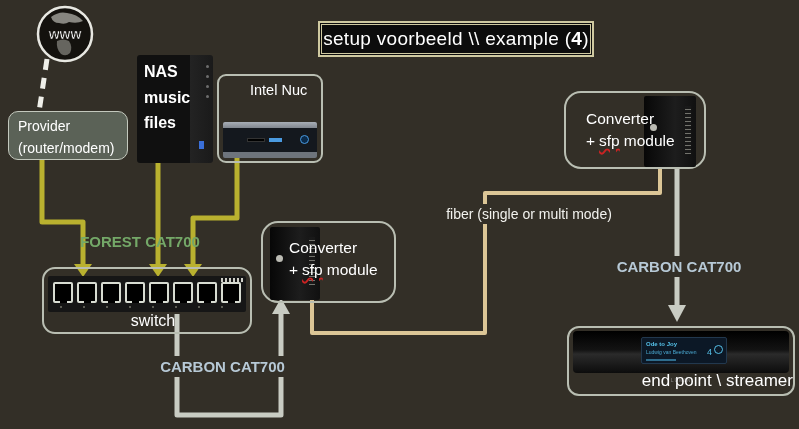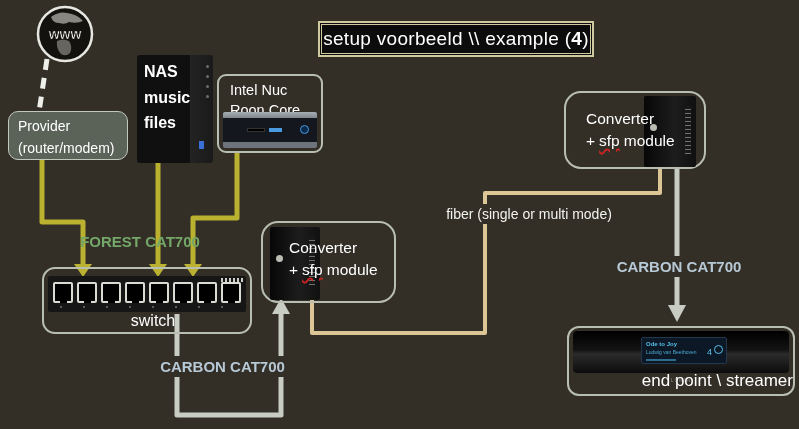--- a/index.html
+++ b/index.html
@@ -28,22 +28,22 @@
     border:1.5px solid #c3c8bd;border-radius:10px;color:#fff;font-size:14px;
     line-height:1.55;padding:4px 16px 0 9px;}
 
   .nas{left:137px;top:55px;width:76px;height:108px;background:linear-gradient(90deg,#101010 70%,#232323 70%,#1a1a1a);
     border-radius:3px;color:#fff;}
   .nas .txt{position:absolute;left:7px;top:4px;font-size:16px;font-weight:600;line-height:1.6;}
   .nas .leds{position:absolute;right:4px;top:10px;display:flex;flex-direction:column;gap:7px;}
   .nas .leds i{width:3px;height:3px;background:#6d6d6d;border-radius:50%;}
   .nas .usb{position:absolute;right:9px;bottom:14px;width:5px;height:8px;background:#3a6fd8;}
 
-  .nucbox{left:217px;top:74px;width:106px;height:79px;border:2px solid var(--box-border);
-    border-radius:9px;color:#fff;}
+  .nucbox{left:217px;top:74px;width:106px;height:89px;border:2px solid var(--box-border);
+    border-radius:9px;color:#fff;padding-left:20px;}
   .nucbox .txt{padding:4px 0 0 11px;font-size:14.5px;line-height:1.4;}
   .nuc-img{position:absolute;left:4px;bottom:3px;width:94px;height:36px;border-radius:2px;overflow:hidden;}
   .nuc-img .band-t{height:6px;background:linear-gradient(#a8aeb6,#80868e);}
   .nuc-img .mid{height:24px;background:#14181e;position:relative;}
   .nuc-img .mid .slot{position:absolute;top:10px;left:24px;width:18px;height:4px;background:#000;border:1px solid #333;}
   .nuc-img .mid .usb1{position:absolute;top:10px;left:46px;width:13px;height:4px;background:#4a9ae0;}
   .nuc-img .mid .pwr{position:absolute;top:7px;right:8px;width:9px;height:9px;border-radius:50%;
     background:#0a2a4a;border:1.5px solid #4a9ae0;}
   .nuc-img .band-b{height:6px;background:#6e747c;}
 
@@ -146,21 +146,20 @@
         <i></i>
         <i></i>
         <i></i>
       </div>
     <div class="usb"></div>
   </div>
 
   <div class="node nucbox">
     <div class="txt">
       <div>Intel Nuc</div>
-      <div>Roon Core</div>
     </div>
     <div class="nuc-img">
       <div class="band-t"></div>
       <div class="mid">
         <span class="slot"></span>
         <span class="usb1"></span>
         <span class="pwr"></span>
       </div>
       <div class="band-b"></div>
     </div>

